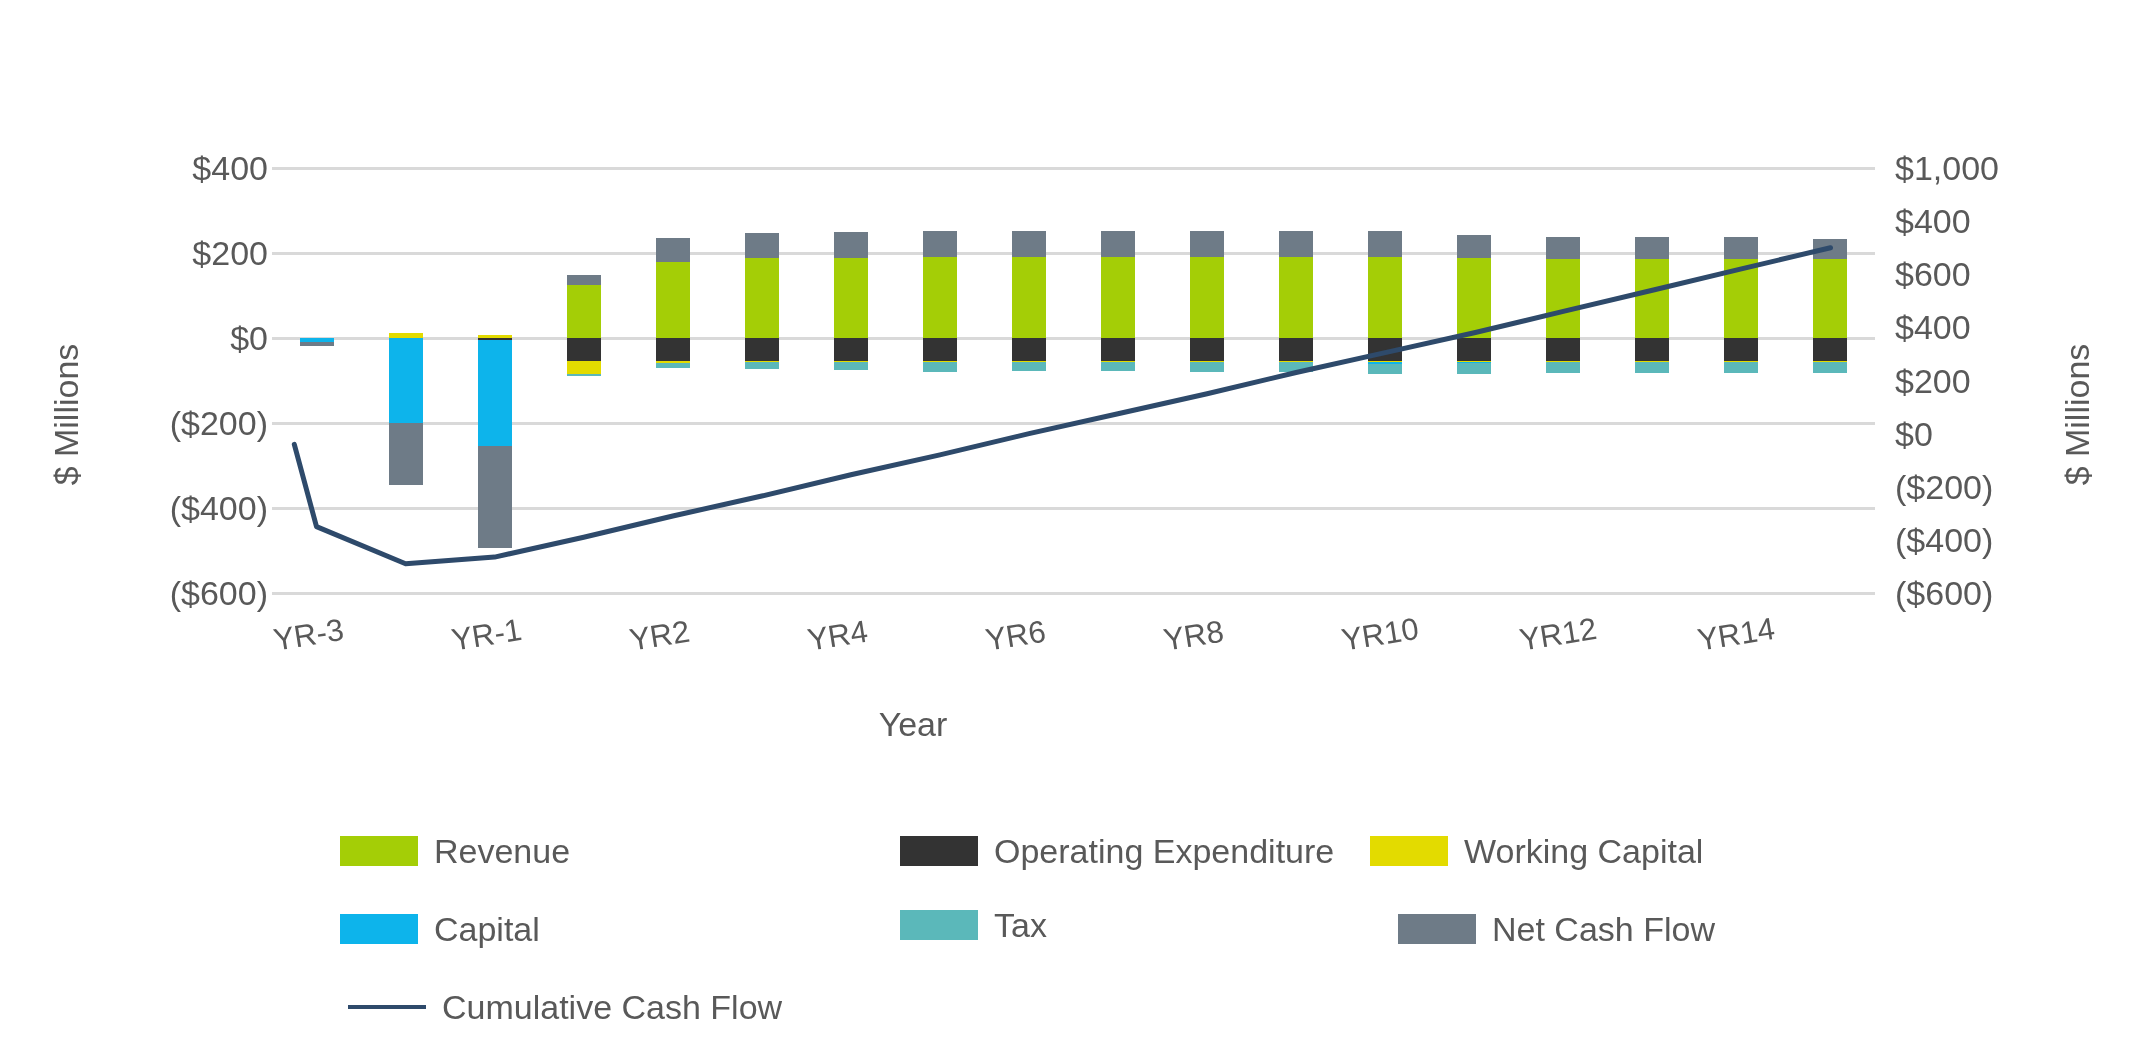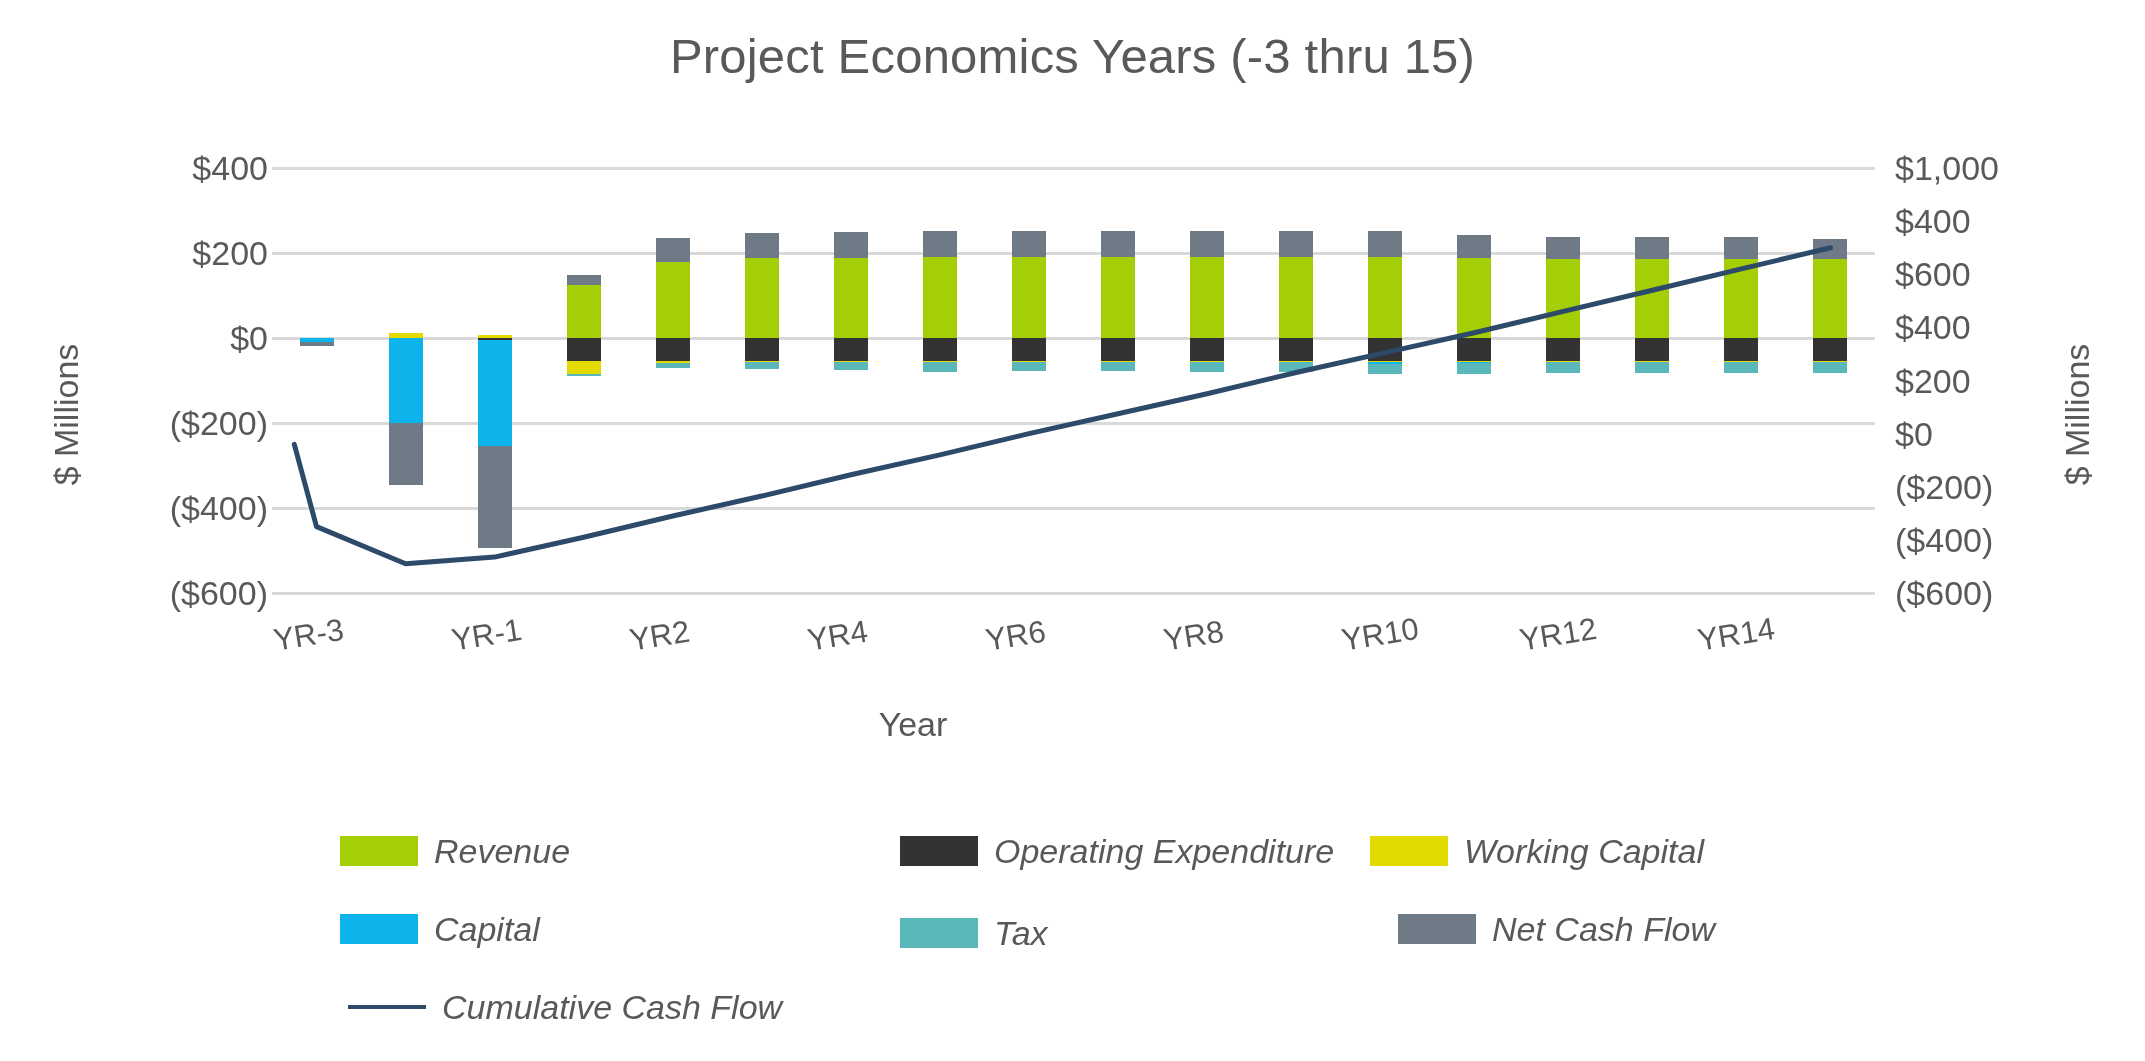--- a/index.html
+++ b/index.html
@@ -52,32 +52,31 @@
   
   #plot{position:absolute;left:272px;top:168px;width:1603px;height:425px;}
   .gridline{position:absolute;left:0;width:1603px;height:3px;background:#d9d9d9;}
   .gridline.axisline{background:#d9d9d9;}
 
   .bar-seg{position:absolute;}
 
   svg.lineoverlay{position:absolute;left:0;top:0;width:1603px;height:425px;overflow:visible;}
 
   
-  #legend{position:absolute;left:0;top:820px;width:1902px;height:200px;font-style:italic;}
+  #legend{position:absolute;left:0;top:820px;width:1902px;height:200px;}
   .legend-item{position:absolute;height:62px;display:flex;align-items:center;}
   .legend-swatch{width:78px;height:30px;margin-right:16px;flex:0 0 auto;}
   .legend-line{width:78px;height:4px;margin-right:16px;flex:0 0 auto;background:#2e4a6b;}
   .legend-label{font-size:34px;color:#595959;white-space:nowrap;}
 </style>
 </head>
 <body>
 
 <div id="root">
 
-  <div class="chart-title">Project Economics Years (-3 thru 15)</div>
 
   <div class="axis-title left">$ Millions</div>
   <div class="axis-title right">$ Millions</div>
   <div class="axis-title xaxis">Year</div>
 
   <div class="ytick-left-wrap" id="yticks-left">
       <div class="tick left" style="top: 148px; width: 170px;">$400</div>
       <div class="tick left" style="top: 233px; width: 170px;">$200</div>
       <div class="tick left" style="top: 318px; width: 170px;">$0</div>
       <div class="tick left" style="top: 403px; width: 170px;">($200)</div>
@@ -219,21 +218,21 @@
         <span class="legend-label">Operating Expenditure</span>
       </div>
       <div class="legend-item" style="left: 340px; top: 78px;">
         <span class="legend-swatch" style="background: rgb(13, 180, 235);"></span>
         <span class="legend-label">Capital</span>
       </div>
       <div class="legend-item" style="left: 1370px; top: 0px;">
         <span class="legend-swatch" style="background: rgb(227, 219, 0);"></span>
         <span class="legend-label">Working Capital</span>
       </div>
-      <div class="legend-item" style="left: 900px; top: 82px; text-align: right;">
+      <div class="legend-item" style="left: 900px; top: 74px; text-align: right;">
         <span class="legend-swatch" style="background: rgb(91, 184, 186);"></span>
         <span class="legend-label">Tax</span>
       </div>
       <div class="legend-item" style="left: 1398px; top: 78px;">
         <span class="legend-swatch" style="background: rgb(110, 123, 135);"></span>
         <span class="legend-label">Net Cash Flow</span>
       </div>
       <div class="legend-item" style="left: 348px; top: 156px;">
         <span class="legend-line" style="background: rgb(46, 74, 107);"></span>
         <span class="legend-label">Cumulative Cash Flow</span>

